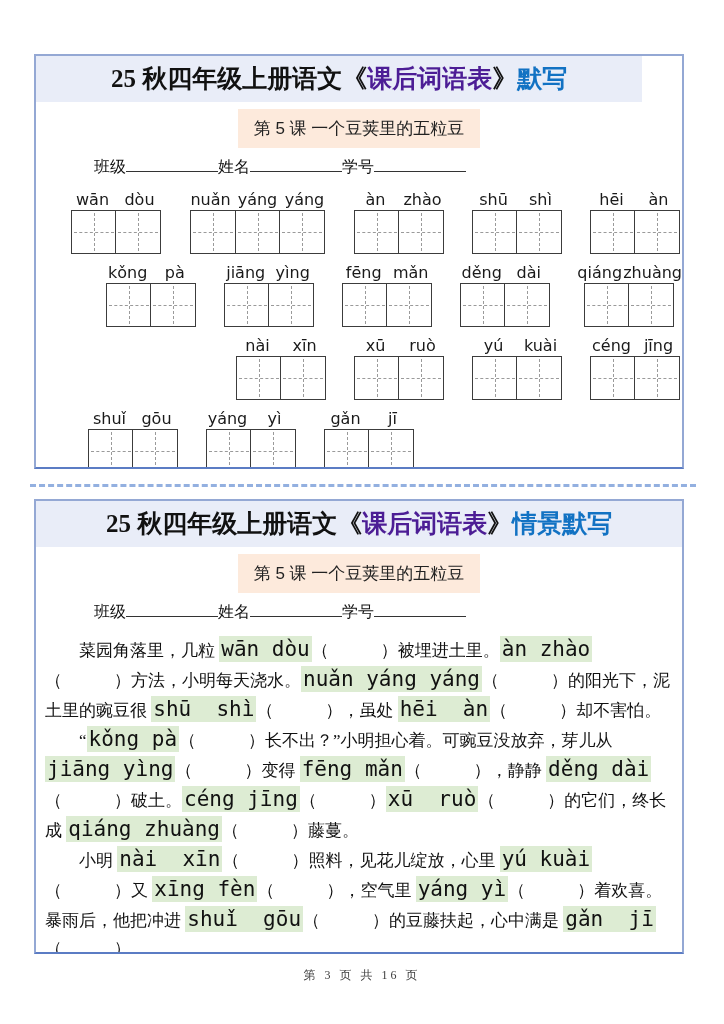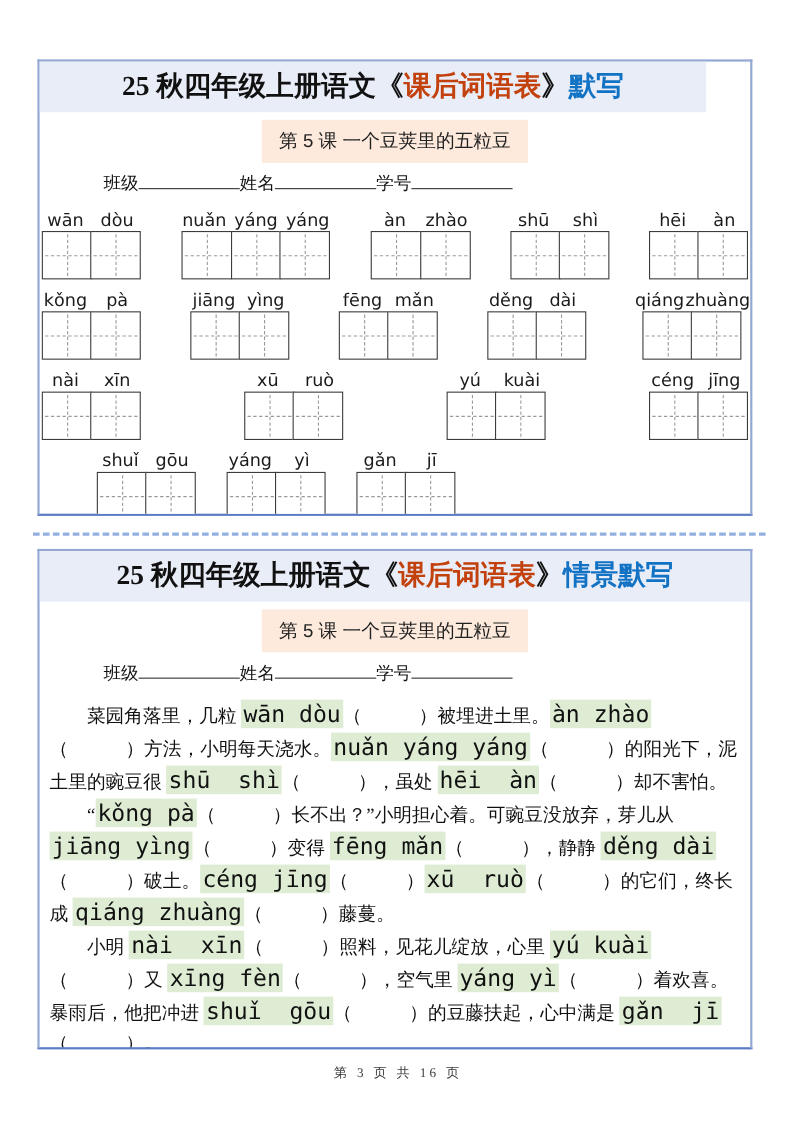--- a/index.html
+++ b/index.html
@@ -13,36 +13,36 @@
     box-sizing:border-box;overflow:hidden;
   }
   .panel-1{height:415px;}
   .panel-2{height:455px;}
   .title-bar{
     background:#e9edf8;text-align:center;height:46px;line-height:46px;
     font-family:"Liberation Serif",serif;font-weight:bold;font-size:25px;color:#111;
     white-space:nowrap;
   }
   .title-bar.short{width:calc(100% - 40px);}
-  .t-red{color:#c2410c;}
+  .t-red{color:#4c1d95;}
   .t-blue{color:#1272c3;}
   .subtitle-wrap{text-align:center;margin:7px 0 3px;}
   .subtitle{
     display:inline-block;background:#fdeadc;padding:8px 16px;
     font-size:17px;color:#222;font-family:"Liberation Sans",sans-serif;
   }
   .fields{
     display:flex;align-items:flex-end;padding:6px 0 8px 58px;
     font-family:"Liberation Serif",serif;font-size:16px;color:#111;
   }
   .field{white-space:nowrap;}
   .field-line{display:inline-block;width:92px;height:3px;border-bottom:1.5px solid #333;}
   
   .grid-rows{margin-top:4px;}
-  .grid-row{display:flex;justify-content:space-between;gap:24px;margin-bottom:9px;}
+  .grid-row{display:flex;justify-content:flex-end;gap:24px;margin-bottom:9px;}
   .grid-row.left{justify-content:flex-start;padding-left:50px;}
   .group{display:flex;flex-direction:column;align-items:center;}
   .py-row{display:flex;justify-content:center;margin-bottom:1px;
     font-family:"DejaVu Sans",sans-serif;font-size:16px;color:#1a1a1a;line-height:19px;}
   .py-syl{min-width:47px;text-align:center;white-space:nowrap;}
   .cells{display:flex;}
   .cell{
     width:46px;height:44px;border:1.5px solid #3c3c3c;position:relative;
     box-sizing:border-box;background:#fff;
   }

